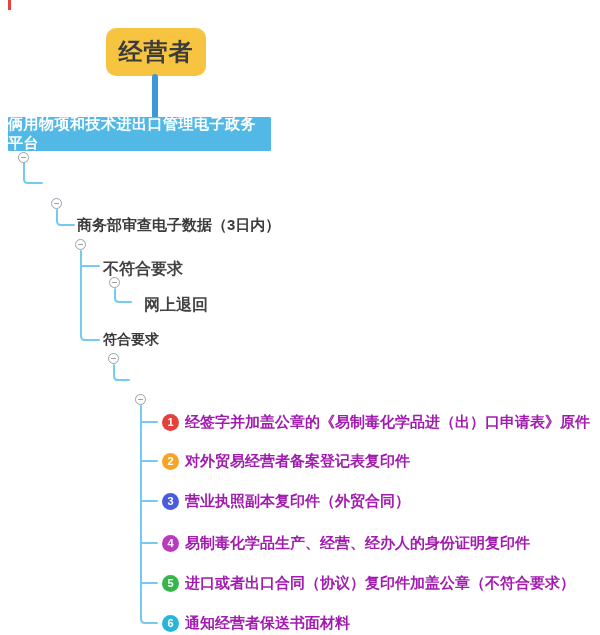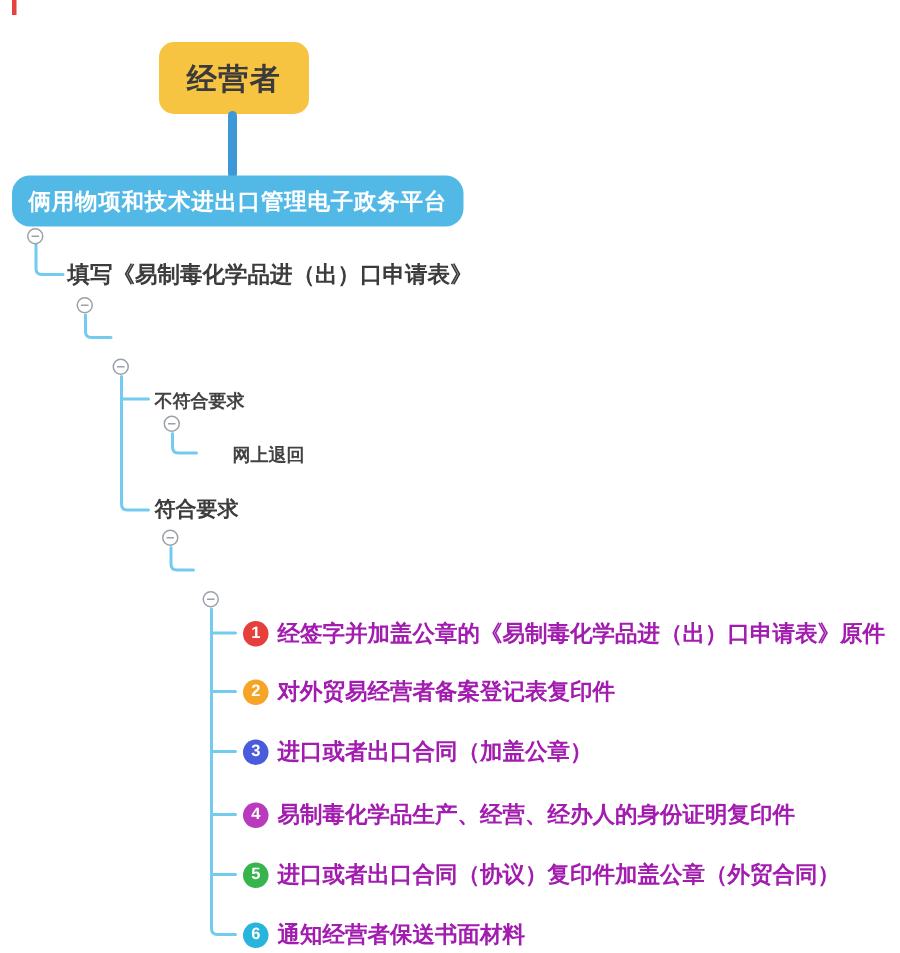--- a/index.html
+++ b/index.html
@@ -9,47 +9,47 @@
     font-family:"Liberation Sans","DejaVu Sans",sans-serif;
     position:relative;overflow:hidden;
   }
   .canvas{position:absolute;inset:0;width:600px;height:635px;}
 
   .red-tick{position:absolute;left:8px;top:0;width:3px;height:10px;background:#E8413C;}
 
   .root-box{
     position:absolute;left:106px;top:28px;width:100px;height:48px;
     border-radius:10px;display:flex;align-items:center;justify-content:center;
-    font-size:20px;font-weight:700;color:#3b3b3b;letter-spacing:1px;
+    font-size:24px;font-weight:700;color:#3b3b3b;letter-spacing:1px;
   }
   .stem{
     position:absolute;left:152px;top:74px;width:6px;height:45px;
     background:#3E97D6;border-radius:3px;
   }
   .platform-bar{
-    position:absolute;left:8px;top:117px;width:301px;height:34px;
-    border-radius:12px;display:flex;align-items:center;justify-content:center;
+    position:absolute;left:8px;top:117px;width:263px;height:34px;
+    border-radius:1px;display:flex;align-items:center;justify-content:center;
     font-size:15px;font-weight:700;color:#ffffff;letter-spacing:0.5px;
   }
 
   svg.connectors{position:absolute;left:0;top:0;width:600px;height:635px;pointer-events:none;}
   svg.connectors path{stroke:#74CBF0;stroke-width:2;fill:none;stroke-linecap:round;}
 
   .collapse{
     position:absolute;width:11px;height:11px;box-sizing:border-box;
     border:1.5px solid #9AA1A9;border-radius:50%;background:#fff;
     display:flex;align-items:center;justify-content:center;
   }
   .collapse .minus{width:5px;height:1.5px;background:#9AA1A9;display:block;}
 
   .node{
     position:absolute;white-space:nowrap;font-weight:700;color:#3c3c3c;
   }
   .node.lv1{font-size:15px;}
-  .node.sm{font-size:12px;color:#424242;}
+  .node.sm{font-size:16px;color:#424242;}
   .node.md{font-size:14px;}
 
   .mat-row{
     position:absolute;left:162px;height:18px;
     display:flex;align-items:center;gap:6px;white-space:nowrap;
   }
   .badge{
     width:17px;height:17px;border-radius:50%;flex:0 0 17px;
     display:flex;align-items:center;justify-content:center;
     color:#ffffff;font-size:11px;font-weight:700;
@@ -95,43 +95,43 @@
   <div class="collapse" style="left:109px;top:277px;">
       <span class="minus"></span>
     </div>
   <div class="collapse" style="left:108px;top:353px;">
       <span class="minus"></span>
     </div>
   <div class="collapse" style="left:135px;top:394px;">
       <span class="minus"></span>
     </div>
 
-  <div class="node lv1" style="left:45px;top:174px;">填写《易制毒化学品进（出）口申请表》</div>
+  <div class="node lv1" style="left:77px;top:216px;">商务部审查电子数据（3日内）</div>
   <div class="node sm" style="left:103px;top:259px;">不符合要求</div>
-  <div class="node sm" style="left:135px;top:295px;padding-left:20px;">网上退回</div>
+  <div class="node sm" style="left:124px;top:295px;padding-left:20px;">网上退回</div>
   <div class="node md" style="left:103px;top:331px;">符合要求</div>
 
   <div class="mat-row" style="top:413px;">
     <span class="badge" style="background: rgb(230, 64, 60);">1</span>
     <span class="mat-label">经签字并加盖公章的《易制毒化学品进（出）口申请表》原件</span>
   </div>
   <div class="mat-row" style="top:452px;">
     <span class="badge" style="background: rgb(246, 164, 38);">2</span>
     <span class="mat-label">对外贸易经营者备案登记表复印件</span>
   </div>
   <div class="mat-row" style="top:492px;">
     <span class="badge" style="background: rgb(74, 91, 219);">3</span>
-    <span class="mat-label">进口或者出口合同（加盖公章）</span>
+    <span class="mat-label">营业执照副本复印件（外贸合同）</span>
   </div>
   <div class="mat-row" style="top:534px;">
     <span class="badge" style="background: rgb(185, 58, 189);">4</span>
     <span class="mat-label">易制毒化学品生产、经营、经办人的身份证明复印件</span>
   </div>
   <div class="mat-row" style="top:574px;">
     <span class="badge" style="background: rgb(55, 180, 76);">5</span>
-    <span class="mat-label">进口或者出口合同（协议）复印件加盖公章（外贸合同）</span>
+    <span class="mat-label">进口或者出口合同（协议）复印件加盖公章（不符合要求）</span>
   </div>
   <div class="mat-row" style="top:614px;">
     <span class="badge" style="background: rgb(41, 180, 219);">6</span>
     <span class="mat-label">通知经营者保送书面材料</span>
   </div>
 
 </div>
 
 </body></html>

